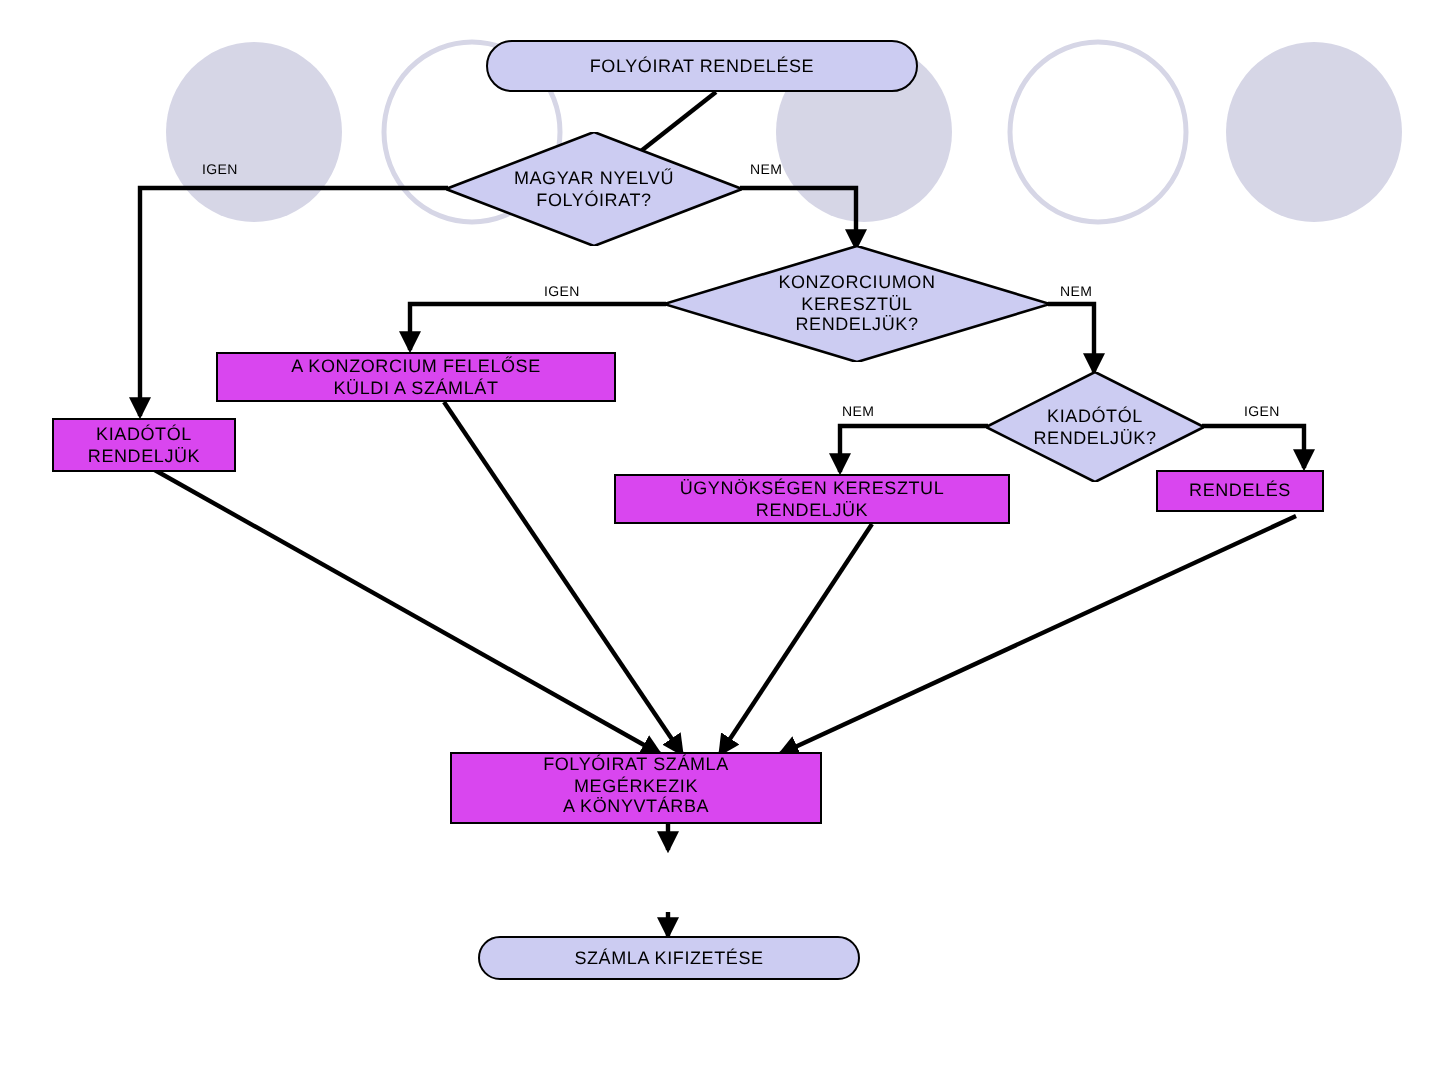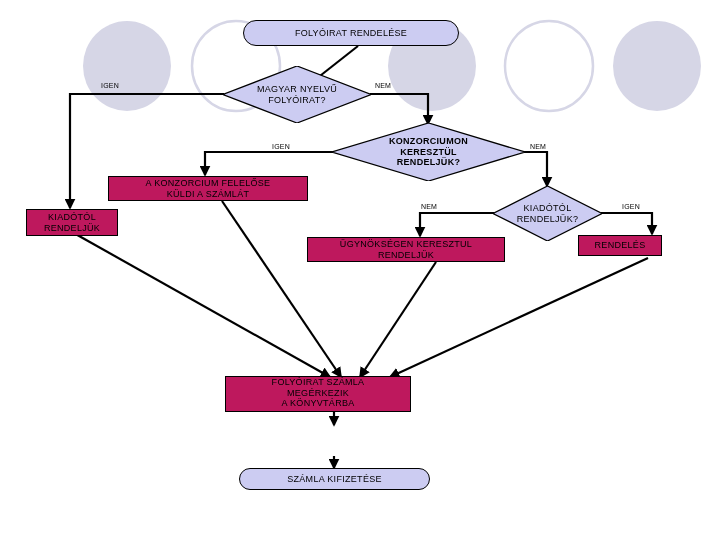--- a/index.html
+++ b/index.html
@@ -43,21 +43,21 @@
     line-height: 1.18;
     white-space: nowrap;
   }
   .node .txt {
     display: block;
     width: 100%;
     white-space: pre-line;
   }
 
   .proc {
-    background: #be185d;
+    background: #d946ef;
     border: 1px solid #000000;
     font-size: 9px;
     text-align: center;
   }
   .term {
     background: #ccccf2;
     border: 1px solid #000000;
     border-radius: 999px;
     font-size: 9px;
   }
@@ -139,21 +139,21 @@
     </div>
 
     <div class="node deci" style="left:223px; top:66px; width:148px; height:57px;">
       <svg class="dshape" viewBox="0 0 148 57" preserveAspectRatio="none">
         <polygon points="74,0 148,28.5 74,57 0,28.5" fill="#ccccf2" stroke="#000000" stroke-width="1.3"></polygon>
       </svg>
       <span class="txt">MAGYAR NYELVŰ
 FOLYÓIRAT?</span>
     </div>
 
-    <div class="node deci" style="left:332px; top:123px; width:193px; height:58px;font-weight:bold;">
+    <div class="node deci" style="left:332px; top:123px; width:193px; height:58px;">
       <svg class="dshape" viewBox="0 0 193 58" preserveAspectRatio="none">
         <polygon points="96.5,0 193,29 96.5,58 0,29" fill="#ccccf2" stroke="#000000" stroke-width="1.3"></polygon>
       </svg>
       <span class="txt">KONZORCIUMON
 KERESZTÜL
 RENDELJÜK?</span>
     </div>
 
     <div class="node proc" style="left:108px; top:176px; width:200px; height:25px;">
       <span class="txt">A KONZORCIUM FELELŐSE

